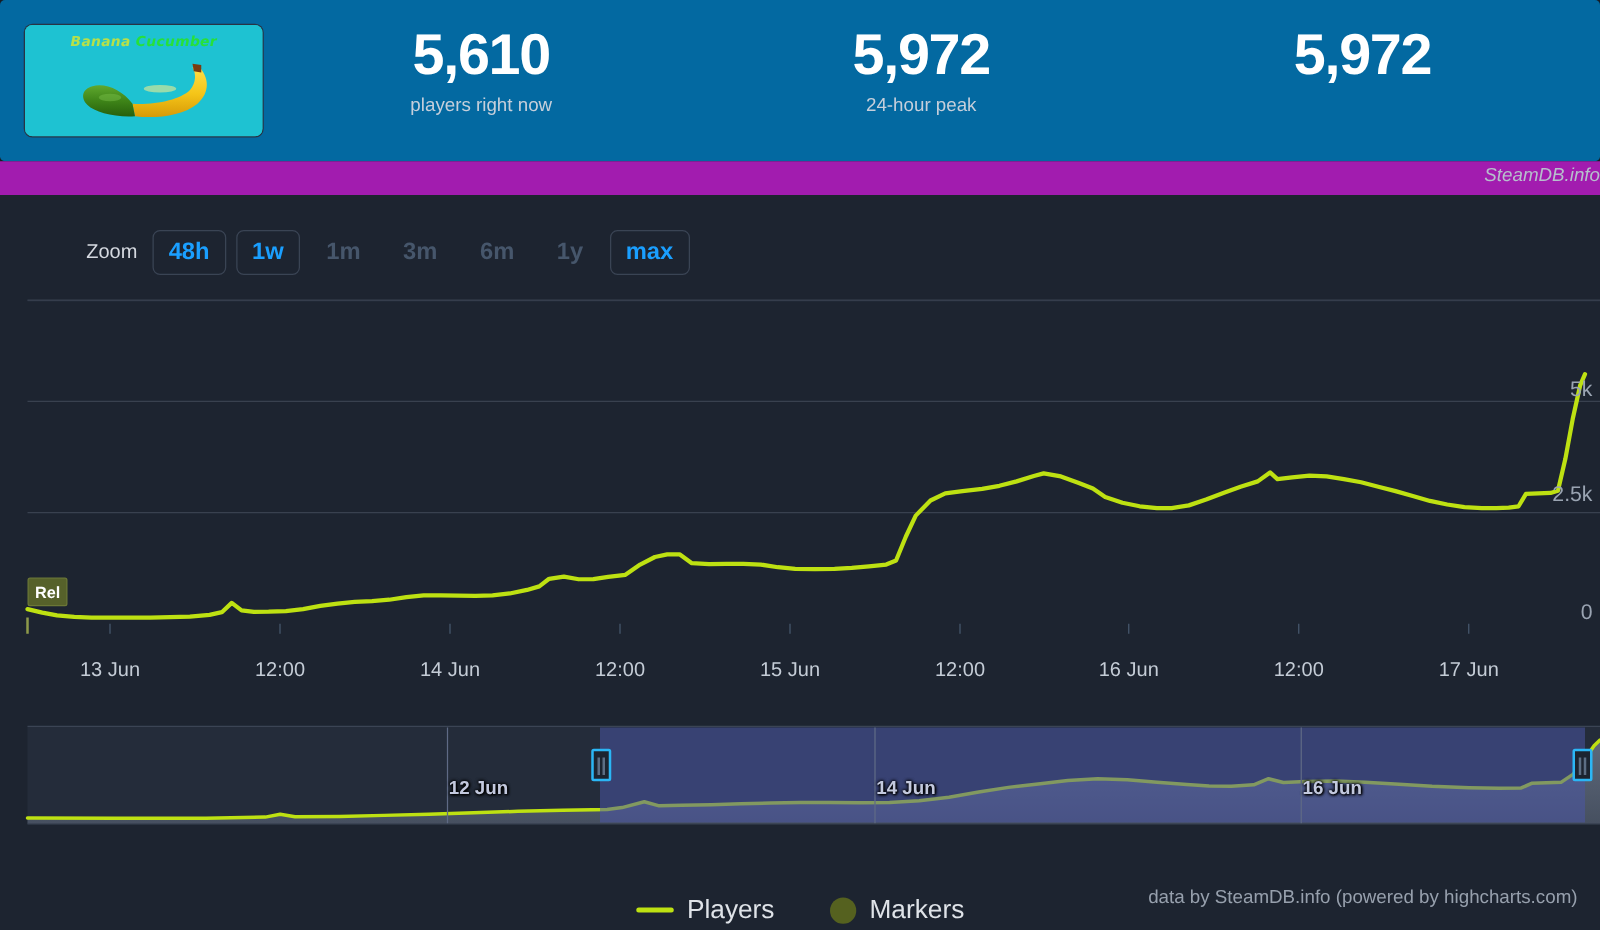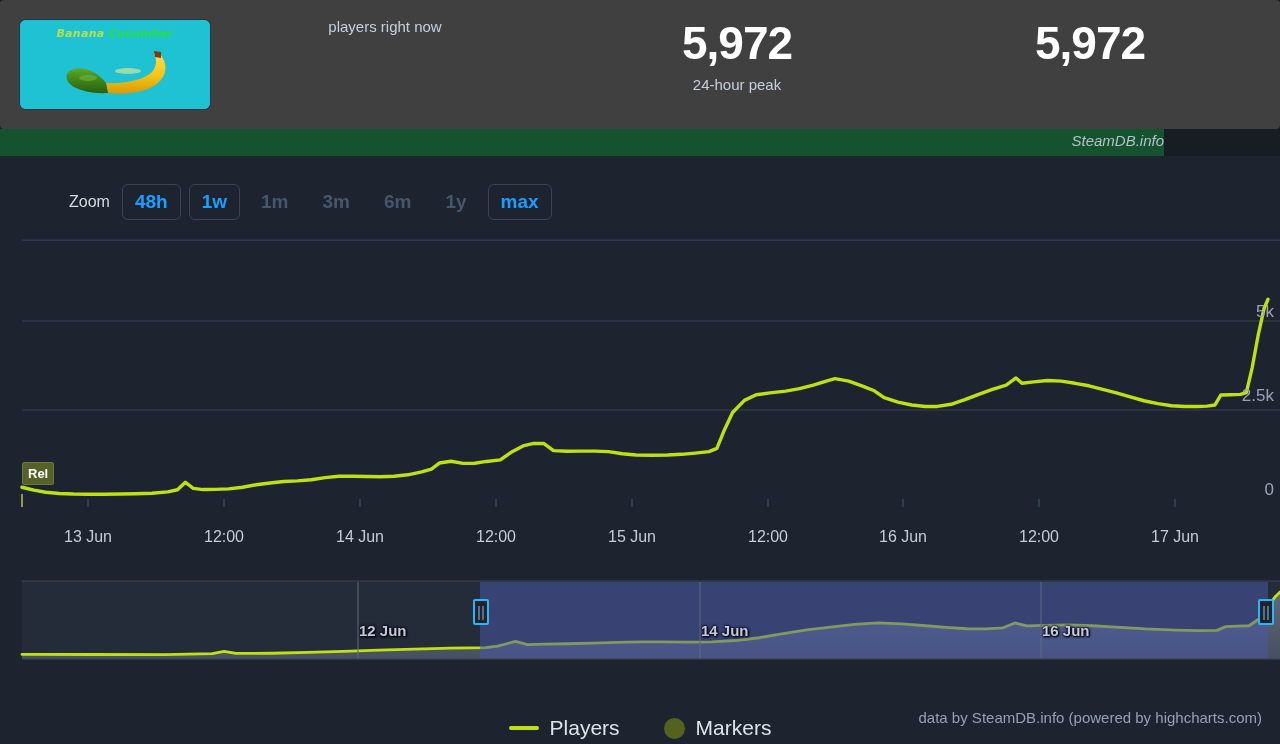--- a/index.html
+++ b/index.html
@@ -7,21 +7,21 @@
     width:1280px; height:744px;
     background:#1b2838;
     font-family:"Liberation Sans", sans-serif;
     overflow:hidden;
   }
   #root { position:relative; width:1280px; height:744px; background:#171d25; }
 
   
   .stats-panel {
     position:absolute; left:0; top:0; width:1280px; height:129px;
-    background:#404040;
+    background:#0369a1;
     border-radius:4px;
     display:flex; align-items:center;
   }
   .thumb-wrap {
     position:absolute; left:20px; top:20px;
     width:190px; height:89px;
     border-radius:6px; overflow:hidden;
     background:#19c3d4;
     box-shadow:0 0 0 1px #2a3344;
   }
@@ -45,22 +45,22 @@
   }
   .stat .lab {
     font-size:15px; color:#c6cfdb; line-height:20px; margin-top:3px;
   }
   #stat-now   { left:240px; width:290px; }
   #stat-24h   { left:572px; width:330px; }
   #stat-all   { left:910px; width:360px; }
 
   
   .watermark-strip {
-    position:absolute; left:0; top:129px; width:1164px; height:27px;
-    background:#14532d;
+    position:absolute; left:0; top:129px; width:1280px; height:27px;
+    background:#a21caf;
   }
   .watermark {
     position:absolute; right:0px; top:3px;
     font-size:15px; font-style:italic; font-weight:500;
     color:#b6bfcc;
     font-family:"Liberation Sans", sans-serif;
   }
 
   
   .chart-panel {
@@ -168,20 +168,21 @@
         </defs>
         <path d="M100 2 C110 12 110 24 100 33 C88 43 66 45 50 43 L48 33 C66 34 86 30 94 22 C99 16 99 9 96 4 Z" fill="url(#bgrad)"></path>
         <path d="M96 1 L103 2 L103 8 L97 7 Z" fill="#7a3b10"></path>
         <path d="M50 43 C34 44 18 40 12 34 C6 28 8 21 16 19 C26 16 40 22 48 33 Z" fill="url(#cgrad)"></path>
         <ellipse cx="30" cy="28" rx="9" ry="3" fill="#76bb46" opacity="0.5"></ellipse>
         <ellipse cx="70" cy="21" rx="13" ry="3" fill="#fff08a" opacity="0.55"></ellipse>
       </svg>
     </div>
 
     <div class="stat" id="stat-now">
+      <div class="num">5,610</div>
       <div class="lab">players right now</div>
     </div>
 
     <div class="stat" id="stat-24h">
       <div class="num">5,972</div>
       <div class="lab">24-hour peak</div>
     </div>
 
     <div class="stat" id="stat-all">
       <div class="num">5,972</div>

